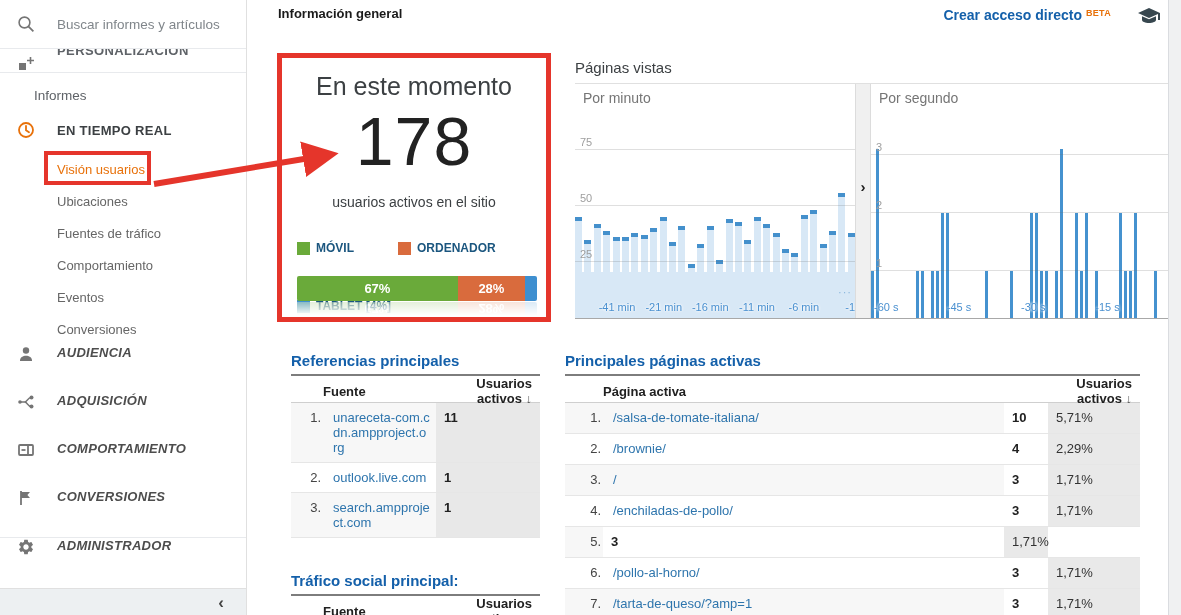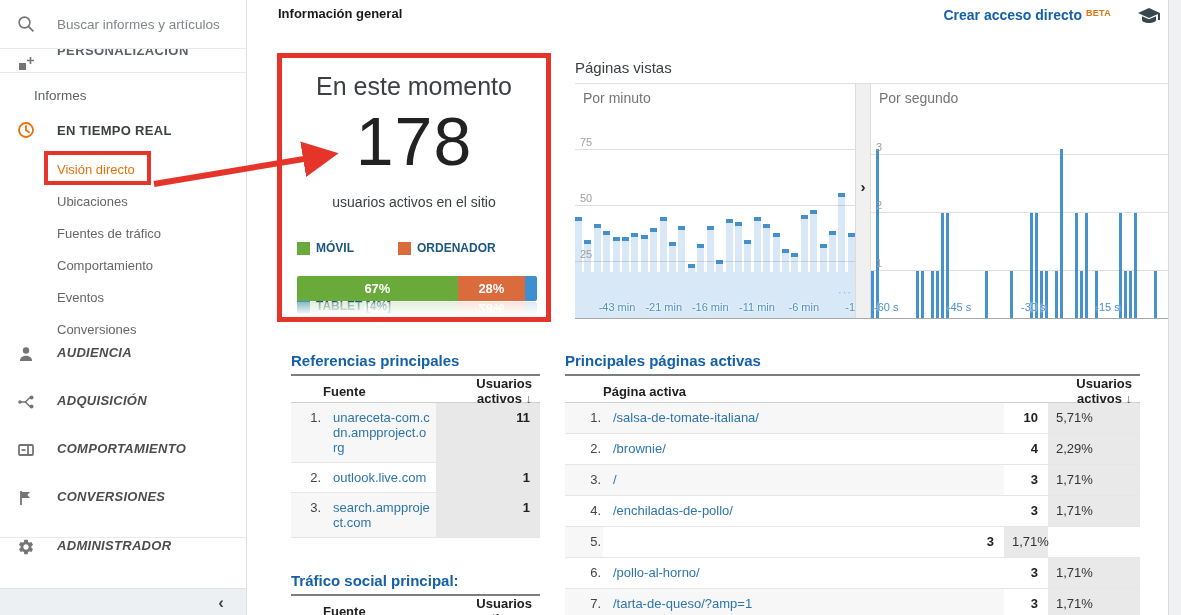--- a/index.html
+++ b/index.html
@@ -72,21 +72,21 @@
   
   .tbl{position:absolute;background:#fff;}
   .tbl-title{font-size:15px;font-weight:bold;color:#1460aa;padding-bottom:5px;border-bottom:2px solid #7d7d7d;}
   .thead{display:grid;align-items:center;font-size:13px;font-weight:bold;color:#212121;border-bottom:1px solid #cfcfcf;height:26px;}
   .thead .users-h{text-align:right;padding-right:8px;}
   .sort-ic{color:#555;font-weight:bold;}
   .trow{display:grid;font-size:13px;border-bottom:1px solid #e6e6e6;}
   .trow.odd .c-rank,.trow.odd .c-link{background:#f7f7f7;}
   .c-rank{color:#444;padding:7px 2px 7px 8px;text-align:right;}
   .c-link{color:#2e75ad;padding:7px 6px 7px 10px;word-break:break-all;cursor:pointer;}
-  .c-users{background:#e8e8e8;color:#212121;font-weight:bold;text-align:right;padding:7px 10px 7px 8px;}
+  .c-users{background:#e8e8e8;color:#212121;font-weight:bold;padding:7px 10px 7px 8px;}
   .c-users.white{background:transparent;}
   .c-pct{background:#e9e9e9;color:#333;padding:7px 8px;}
   #referrals{left:291px;top:352px;width:249px;}
   #referrals .thead{grid-template-columns:32px 1fr 104px;}
   #referrals .trow{grid-template-columns:32px 1fr 104px;}
   #pages{left:565px;top:352px;width:575px;}
   #pages .thead{grid-template-columns:38px 1fr 44px 92px;}
   #pages .trow{grid-template-columns:38px 1fr 44px 92px;align-items:center;height:30px;}
   #pages .c-rank,#pages .c-link,#pages .c-users,#pages .c-pct{padding-top:0;padding-bottom:0;line-height:30px;height:30px;box-sizing:border-box;}
   #social{left:291px;top:572px;width:249px;height:43px;overflow:hidden;}
@@ -129,21 +129,21 @@
 
     <div id="rt-row" class="srow">
       <svg class="s-ic" viewBox="0 0 18 18">
         <circle cx="9" cy="9" r="7" fill="none" stroke="#e8710a" stroke-width="1.8"></circle>
         <path d="M9 5v4.3l3 2" fill="none" stroke="#e8710a" stroke-width="1.8" stroke-linecap="round"></path>
       </svg>
       <span class="lbl">EN TIEMPO REAL</span>
     </div>
 
     <div id="rt-items">
-        <div class="rt-sub active">Visión directo</div>
+        <div class="rt-sub active">Visión usuarios</div>
         <div class="rt-sub">Ubicaciones</div>
         <div class="rt-sub">Fuentes de tráfico</div>
         <div class="rt-sub">Comportamiento</div>
         <div class="rt-sub">Eventos</div>
         <div class="rt-sub">Conversiones</div>
       </div>
 
     <div id="sections">
       <div class="sec-row">
         <svg class="s-ic" viewBox="0 0 18 18">
@@ -269,21 +269,21 @@
           <div class="m-bar" style="height: 85.12px;"></div>
           <div class="m-bar" style="height: 69.44px;"></div>
           <div class="m-bar" style="height: 64.96px;"></div>
           <div class="m-bar" style="height: 103.04px;"></div>
           <div class="m-bar" style="height: 107.52px;"></div>
           <div class="m-bar" style="height: 73.92px;"></div>
           <div class="m-bar" style="height: 87.36px;"></div>
           <div class="m-bar" style="height: 125.44px;"></div>
           <div class="m-bar" style="height: 85.12px;"></div>
         </div>
-        <div class="xlab ctr" style="left: 15%;">-43 min</div>
+        <div class="xlab ctr" style="left: 15%;">-41 min</div>
         <div class="xlab ctr" style="left: 31.7%;">-21 min</div>
         <div class="xlab ctr" style="left: 48.3%;">-16 min</div>
         <div class="xlab ctr" style="left: 65%;">-11 min</div>
         <div class="xlab ctr" style="left: 81.7%;">-6 min</div>
         <div class="xlab ctr" style="left: 98.3%;">-1</div>
       </div>
     <div id="chart-strip">
       <span class="chev">›</span>
     </div>
     <div id="chart-sec" class="chart">

